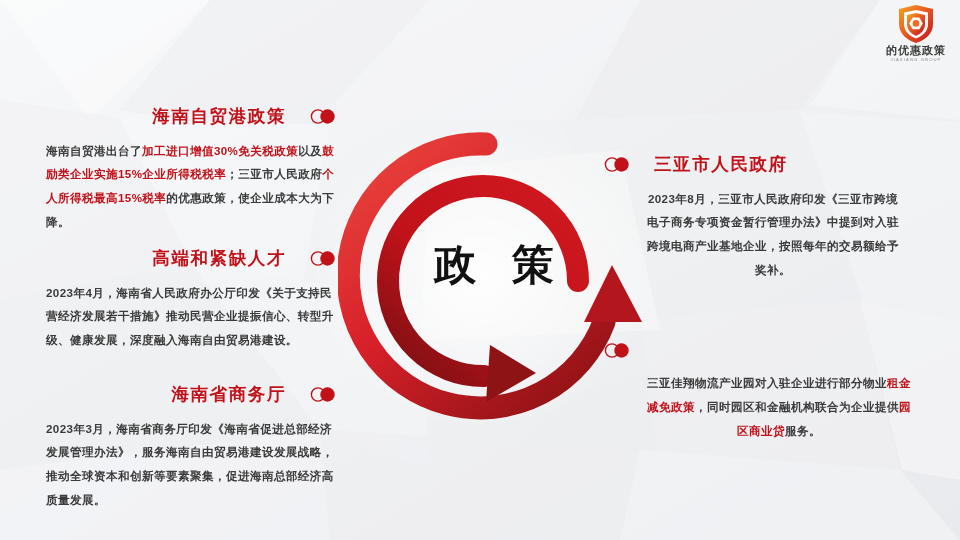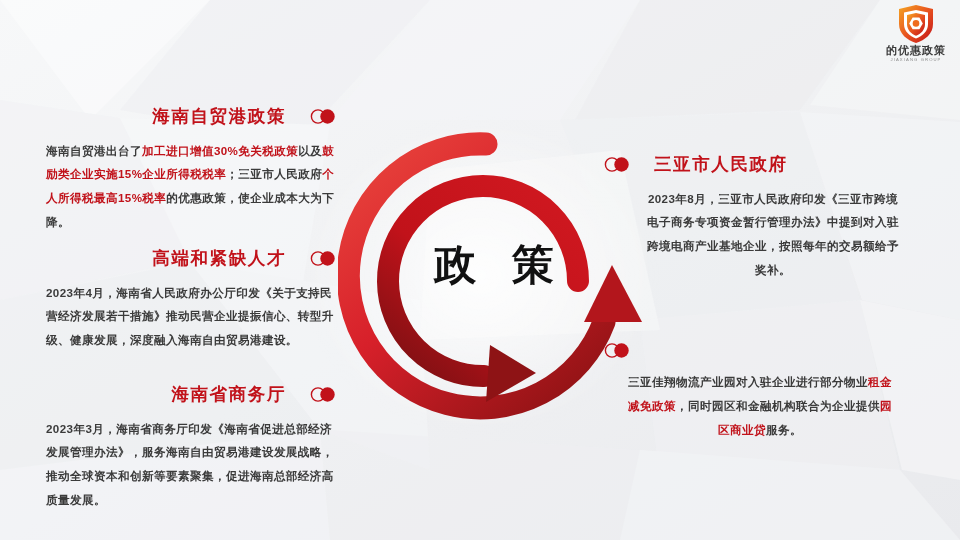--- a/index.html
+++ b/index.html
@@ -56,21 +56,21 @@
   #block-hainan-gov   {left:46px; top:250px; width:290px;}
   #block-hainan-moc   {left:46px; top:386px; width:290px;}
   #block-sanya-gov    {left:604px;top:156px; width:300px;}
   #block-sanya-park   {left:604px;top:343px; width:312px;}
 
   #block-hainan-ftp .blk-head,
   #block-hainan-gov .blk-head,
   #block-hainan-moc .blk-head{justify-content:flex-end;}
   #block-sanya-gov .body, #block-sanya-park .body{margin-left:0;}
   #block-sanya-gov .body{margin-left:38px;width:262px;}
-  #block-sanya-park .body{margin-left:19px;width:274px;font-family:Liberation Mono, monospace;}
+  #block-sanya-park .body{margin-left:38px;width:274px;}
 </style>
 </head>
 <body>
 
 <div class="slide">
 
   <div class="bg">
     <svg viewBox="0 0 960 540" xmlns="http://www.w3.org/2000/svg">
       <defs>
         <linearGradient id="bgg" x1="0" y1="0" x2="1" y2="1">

